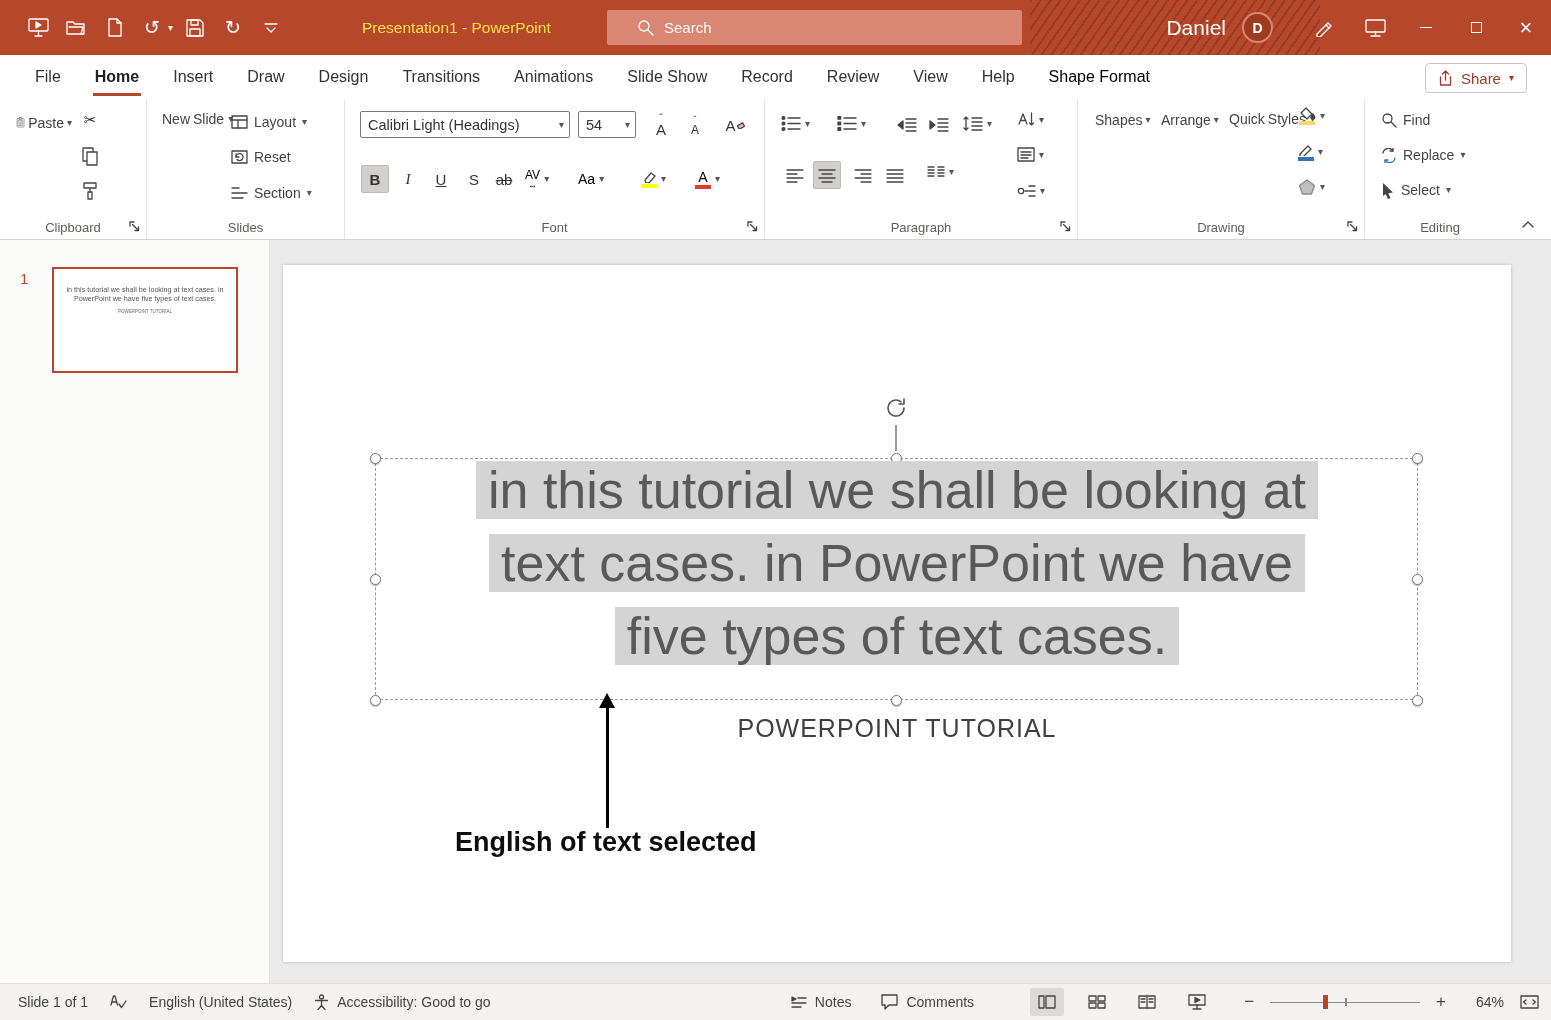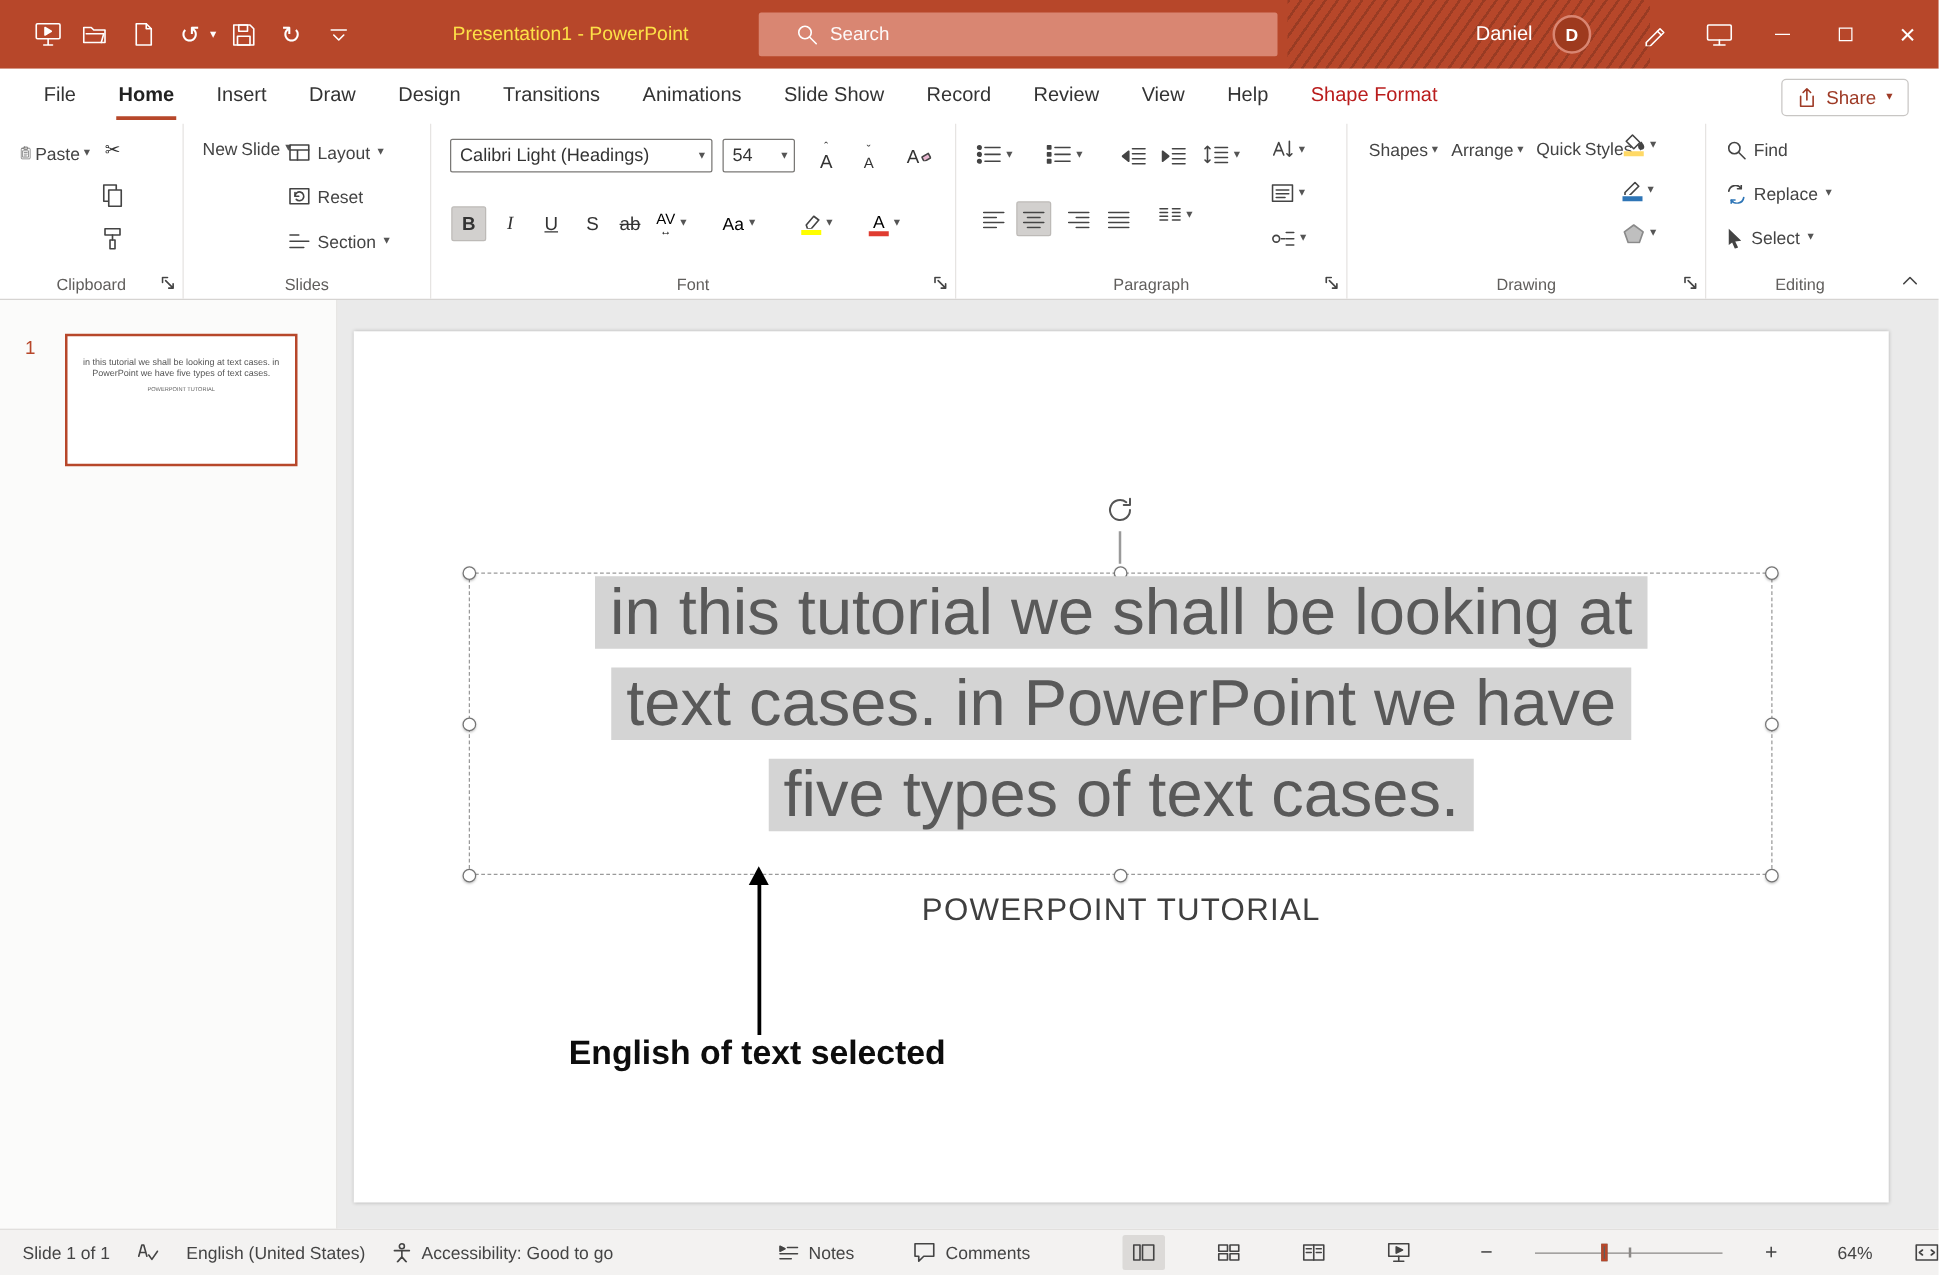--- a/index.html
+++ b/index.html
@@ -15,33 +15,33 @@
     background:repeating-linear-gradient(125deg, rgba(0,0,0,.9) 0 2px, transparent 2px 8px); }
   .qat { position:absolute; left:22px; top:0; height:55px; display:flex; align-items:center; gap:6px; }
   .qat .tbtn { width:32px; height:32px; display:flex; align-items:center; justify-content:center; color:#fff; }
   .qat .glyph { font-size:19px; color:#fff; }
   .tb-title { position:absolute; left:362px; top:0; height:55px; display:flex; align-items:center; font-size:15.5px; color:#fde047; }
   .searchbox { position:absolute; left:607px; top:10px; width:415px; height:35px; background:#d98672; border-radius:2px;
     display:flex; align-items:center; gap:10px; padding-left:30px; }
   .searchbox input { background:transparent; border:none; outline:none; color:#fff; font-size:15px; width:300px; font-family:"Liberation Sans",sans-serif; }
   .searchbox input::placeholder { color:rgba(255,255,255,.95); }
   .tb-right { position:absolute; right:0; top:0; height:55px; display:flex; align-items:center; }
-  .username { font-size:16px; margin-right:16px; }
+  .username { font-size:21px; margin-right:16px; }
   .avatar { width:31px; height:31px; border-radius:50%; background:#9e3a1e; border:2px solid #d98672; display:flex; align-items:center; justify-content:center; font-size:14px; font-weight:700; margin-right:24px; }
   .tb-icon46 { width:52px; height:55px; display:flex; align-items:center; justify-content:center; }
   .winbtn { width:50px; height:55px; display:flex; align-items:center; justify-content:center; font-size:18px; }
   .min-line { width:12px; height:0; border-top:1.5px solid #fff; display:block; }
   .max-box { width:11px; height:11px; border:1.5px solid #fff; display:block; }
 
   
   .tabsrow { position:absolute; top:55px; left:0; width:1551px; height:44px; background:#fff; display:flex; align-items:center; padding-left:18px; }
   .tab { height:100%; display:flex; align-items:center; padding:16px 17px; font-size:16px; color:#333; position:relative; cursor:default; }
   .tab.active { font-weight:700; color:#222; }
   .tab.active::after { content:""; position:absolute; left:15px; right:15px; bottom:3px; height:3px; background:#b7472a; }
-  .tab.ctx { color:#b91c1c; }
+  .tab.ctx { color:#000000; }
   .sharebtn { position:absolute; right:24px; top:8px; height:30px; border:1px solid #c8c6c4; border-radius:4px;
     display:flex; align-items:center; gap:8px; padding:0 12px; color:#9e3a26; font-size:15px; background:#fff;margin-left:12px; }
 
   
   .ribbon { position:absolute; top:99px; left:0; width:1551px; height:141px; background:#fff; border-bottom:1px solid #d6d4d2; }
   .grp { position:absolute; top:0; height:140px; border-right:1px solid #e6e4e2; }
   .grp-label { position:absolute; bottom:4px; left:0; right:0; text-align:center; font-size:13px; color:#605e5c; }
   .launcher { position:absolute; right:5px; bottom:6px; width:14px; height:14px; display:flex; align-items:center; justify-content:center; }
   .bigbtn { position:absolute; display:flex; flex-direction:row; align-items:center; gap:3px; font-size:14px; color:#444; }
   .smallbtn { position:absolute; display:flex; align-items:center; gap:6px; font-size:14px; color:#444; height:26px; }
@@ -73,21 +73,21 @@
 
   .arrow-line { position:absolute; left:323px; top:441px; width:3px; height:122px; background:#000; }
   .arrow-head { position:absolute; left:316px; top:428px; width:0; height:0; border-left:8.5px solid transparent; border-right:8.5px solid transparent; border-bottom:15px solid #000; }
   .annot { position:absolute; left:172px; top:562px; font-size:27px; font-weight:700; color:#0d0d0d; }
 
   
   .status { position:absolute; left:0; bottom:0; width:1551px; height:37px; background:#f3f2f1; border-top:1px solid #e1dfdd;
     display:flex; align-items:center; font-size:14px; color:#444; }
   .st-left { display:flex; align-items:center; gap:22px; padding-left:18px; }
   .st-item { display:flex; align-items:center; gap:8px; }
-  .st-right { margin-left:auto; display:flex; align-items:center; gap:34px; }
+  .st-right { margin-left:auto; display:flex; align-items:center; gap:16px; padding-right:12px; }
   .viewbtn { width:34px; height:28px; display:flex; align-items:center; justify-content:center; border-radius:2px; }
   .viewbtn.on { background:#dcdad8; }
   .slider { position:relative; width:150px; height:14px; }
   .slider .track { position:absolute; left:0; right:0; top:6.5px; height:1.5px; background:#8a8886; }
   .slider .mid { position:absolute; left:50%; top:3px; width:1.5px; height:8px; background:#8a8886; }
   .slider .thumb { position:absolute; left:35%; top:0; width:5px; height:14px; background:#605e5c; }
   .zoom-pct { width:42px; text-align:right; }
 </style>
 </head>
 <body>

